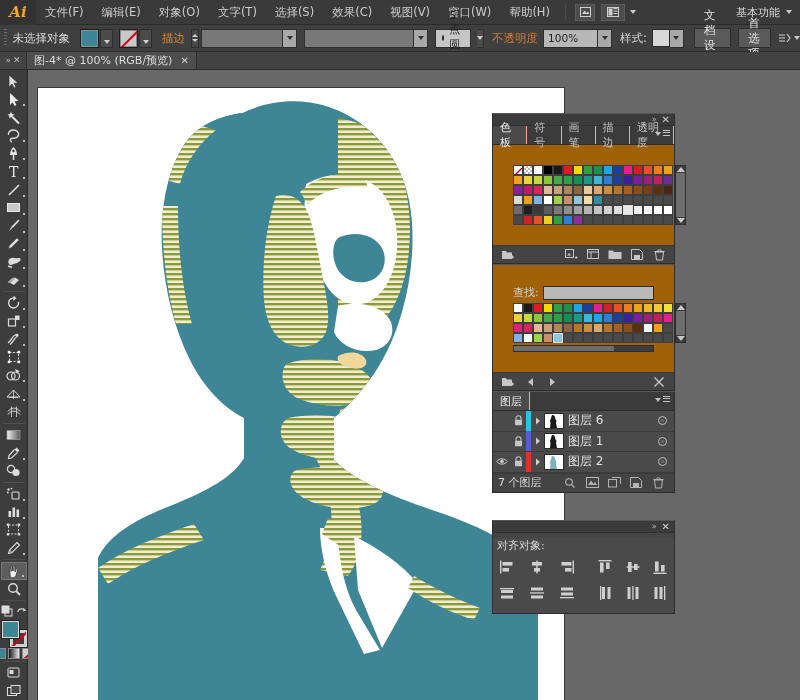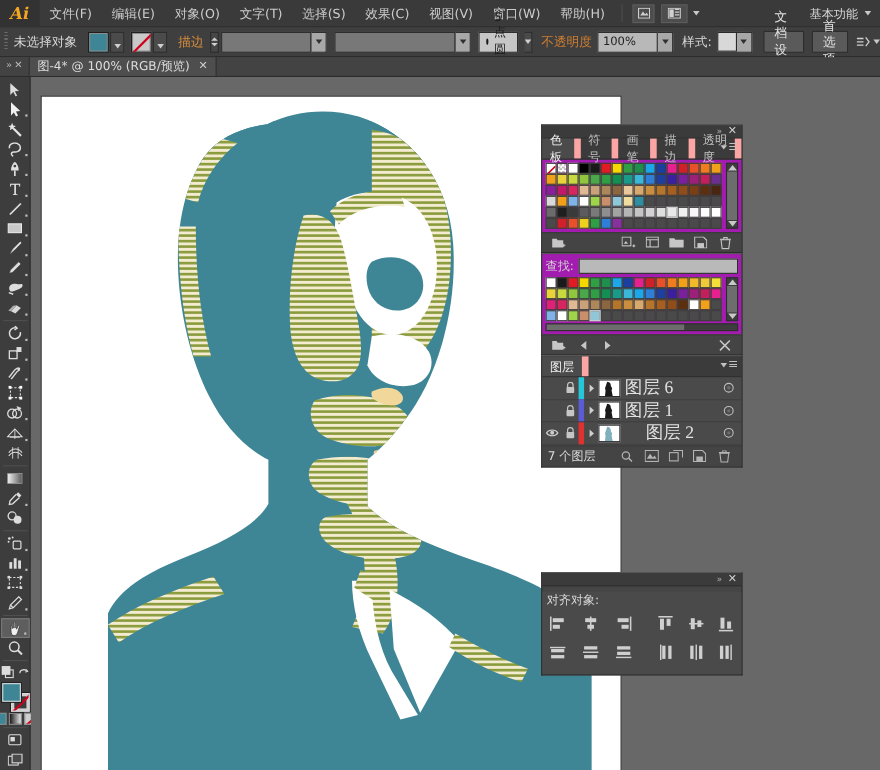--- a/index.html
+++ b/index.html
@@ -156,31 +156,31 @@
     padding-right:4px; gap:6px; border-bottom:1px solid #303030;
   }
   .tb-chev { color:#b4b4b4; font-size:8px; letter-spacing:-1px;}
   .tb-x { color:#cfcfcf; font-size:10px; line-height:8px;}
   .panel-tabs {
     height:19px; background:#3b3b3b; display:flex; align-items:stretch;
     border-bottom:1px solid #2d2d2d; position:relative;
   }
   .ptab {
     padding:0 7px; display:flex; align-items:center; font-size:11px; color:#c3c3c3;
-    border-right:6px solid #fca5a5;
+    border-right:1px solid #fca5a5;
   }
   .ptab.active { background:#4b4b4b; color:#f0f0f0; }
   .ptab .dia { font-size:7px; margin-right:2px; color:#bbb;}
   .panel-menu {
     position:absolute; right:4px; top:4px; display:flex; align-items:center; gap:2px;
   }
   .pm-tri { width:0;height:0;border-left:3px solid transparent;border-right:3px solid transparent;border-top:4px solid #c2c2c2; }
   .pm-bars { width:7px;height:7px; background:repeating-linear-gradient(to bottom,#c2c2c2 0 1px,transparent 1px 2.5px); }
 
-  .panel-body { background:#a21caf; padding:3px; }
+  .panel-body { background:#a16207; padding:20px; }
 
   
   .sw-wrap { display:flex; }
   .sw-grid { display:grid; grid-template-columns:repeat(16,10px); grid-auto-rows:10px; gap:0; flex:1; }
   .sw-cell { width:10px;height:10px; border:1px solid #3e3e3e; }
   .sw-cell.sel { outline:1.5px solid #dcdcdc; outline-offset:-1px; z-index:2; }
   .sw-scroll { width:11px; background:#3d3d3d; border:1px solid #2e2e2e; margin-left:2px;
     display:flex; flex-direction:column; align-items:center; justify-content:space-between; }
   .sc-arrow-u{width:0;height:0;border-left:4px solid transparent;border-right:4px solid transparent;border-bottom:5px solid #c8c8c8;margin-top:1px;}
   .sc-arrow-d{width:0;height:0;border-left:4px solid transparent;border-right:4px solid transparent;border-top:5px solid #c8c8c8;margin-bottom:1px;}
@@ -204,21 +204,21 @@
   .layer-row {
     display:flex; align-items:center; height:20.5px; border-bottom:1px solid #3c3c3c;
     background:#4a4a4a;
   }
   .layer-row.selected { background:#5c6878; }
   .lr-eye { width:17px; display:flex; align-items:center; justify-content:center; }
   .lr-lock { width:16px; display:flex; align-items:center; justify-content:center; }
   .lr-color { width:5px; height:20px; }
   .lr-arrow { width:13px; display:flex; align-items:center; justify-content:center; }
   .lr-thumb { width:20px;height:16px;background:#fff;border:1px solid #2a2a2a;margin-right:4px; overflow:hidden; position:relative;}
-  .lr-name { flex:1; font-size:16px; color:#e2e2e2;font-family:Liberation Serif, serif; }
+  .lr-name { flex:1; font-size:12px; color:#e2e2e2; }
   .lr-target { width:24px; display:flex;align-items:center;justify-content:center; }
   .target-ring { width:9px;height:9px;border-radius:50%;border:1.5px solid #bdbdbd; display:flex;align-items:center;justify-content:center;}
   .target-ring:after{content:"";width:3px;height:3px;border-radius:50%;background:#6d6d6d;}
   .layers-footer {
     height:19px;background:#444;display:flex;align-items:center;padding:0 5px;
     font-size:11px;color:#dcdcdc; border-top:1px solid #3a3a3a;
   }
   .sel-corner{position:absolute;right:0;top:0;width:0;height:0;border-top:7px solid #d8d8d8;border-left:7px solid transparent;}
 
   
@@ -1046,21 +1046,21 @@
             </div>
             <div class="lr-thumb"><svg width="18" height="14" viewBox="0 0 18 14">
                 <rect width="18" height="14" fill="#fff"></rect>
                 <path d="M7 1 C9.5 1 10.5 3 10.3 5 L11.5 7 L11 9 L12 14 L5 14 L5.5 9 L5 7 Z" fill="#1a1a1a"></path>
               </svg></div>
             <div class="lr-name">图层 1</div>
             <div class="lr-target">
               <div class="target-ring"></div>
             </div>
           </div>
-          <div class="layer-row" style="position: relative; text-align: center;">
+          <div class="layer-row" style="position: relative;">
             <div class="lr-eye">
               <svg width="12" height="9" viewBox="0 0 12 9">
                 <path d="M0.8 4.5 C3 1 9 1 11.2 4.5 C9 8 3 8 0.8 4.5 Z" fill="none" stroke="#ccc" stroke-width="1"></path>
                 <circle cx="6" cy="4.5" r="1.8" fill="#ccc"></circle>
               </svg>
             </div>
             <div class="lr-lock">
               <svg width="9" height="11" viewBox="0 0 9 11">
                 <path d="M2 5 L2 3.2 C2 1.6 3 0.7 4.5 0.7 C6 0.7 7 1.6 7 3.2 L7 5" fill="none" stroke="#c6c6c6" stroke-width="1.1"></path>
                 <rect x="1" y="4.8" width="7" height="5.5" rx="0.7" fill="#c6c6c6"></rect>

